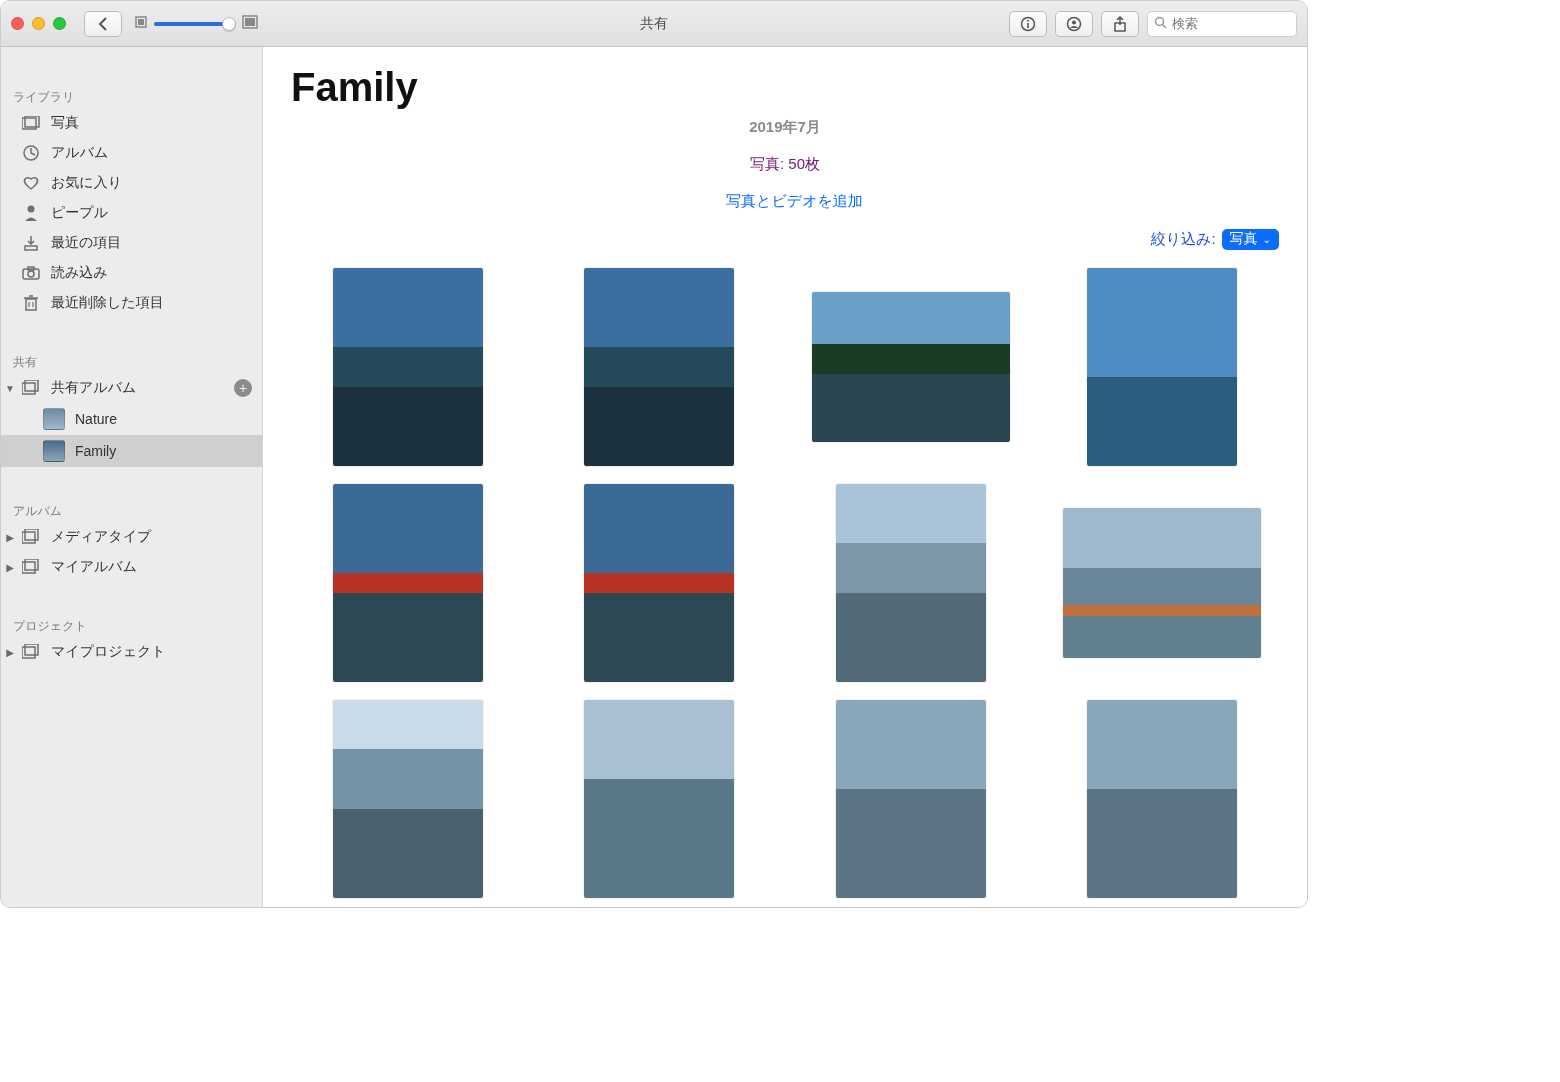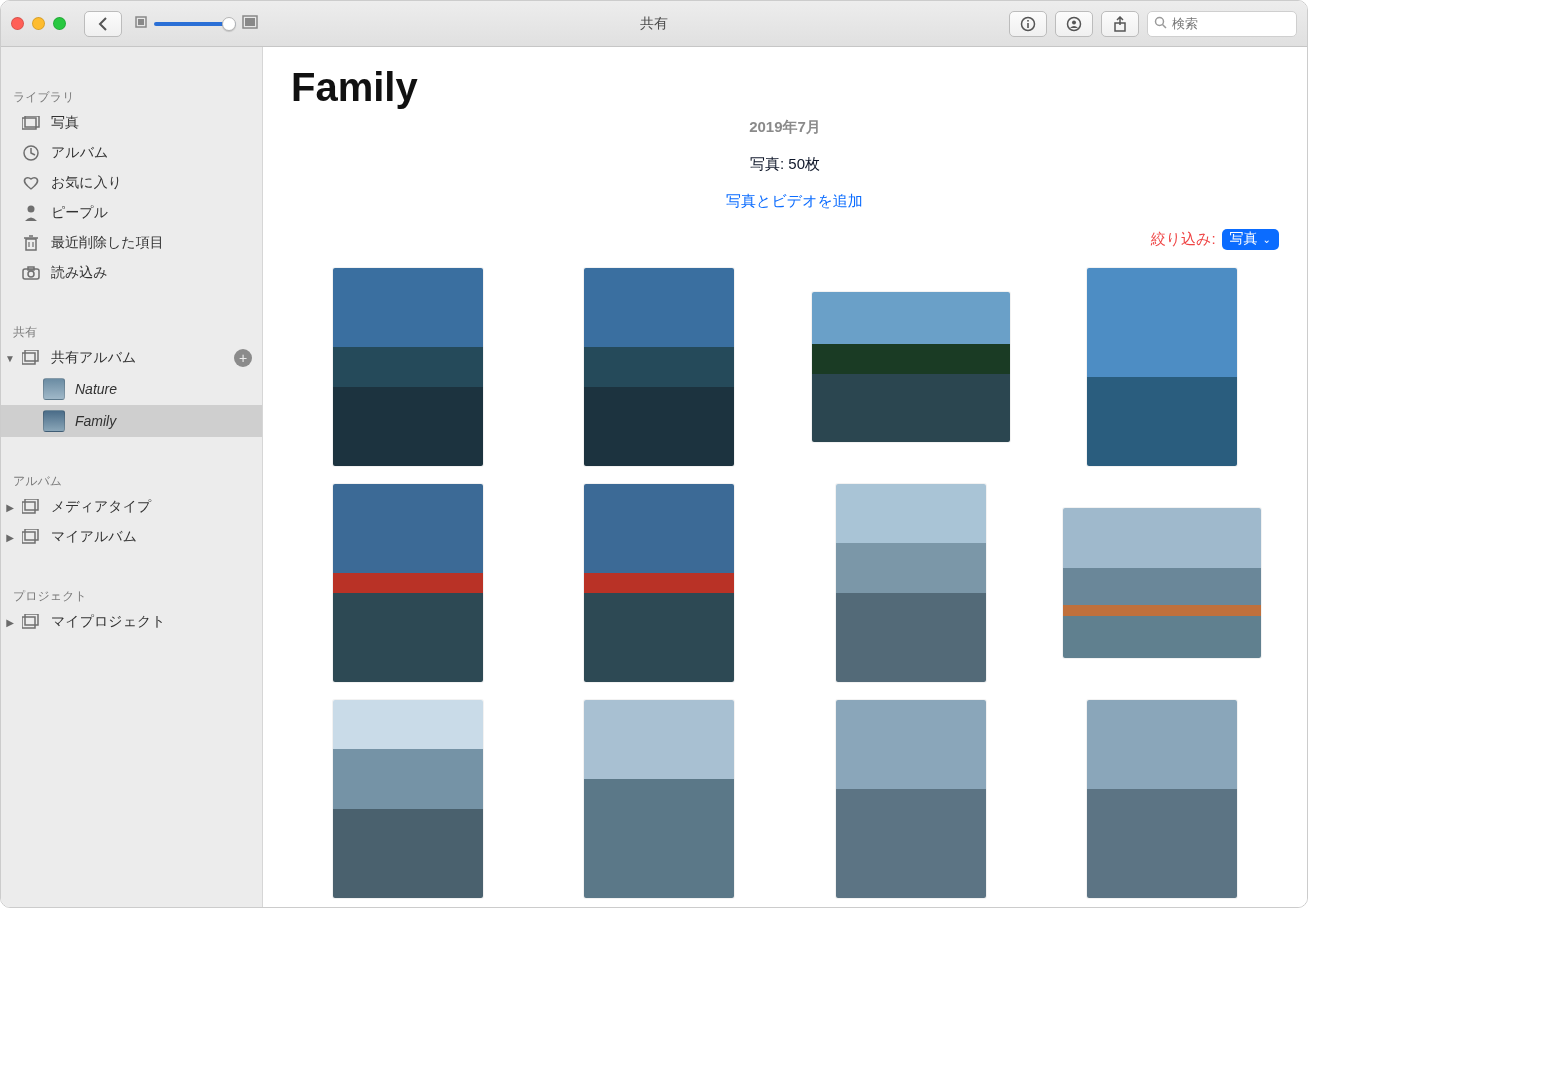--- a/index.html
+++ b/index.html
@@ -88,21 +88,21 @@
     padding: 6px 12px 2px 12px;
     margin-top: 30px;
   }
   .sb-item {
     display: flex; align-items: center; gap: 10px;
     padding: 5px 10px 5px 20px;
     color: #323232;
     position: relative;
   }
   .sb-item.selected { background: #cfcfcf; }
-  .sb-item.sub { padding-left: 42px; font-style: italic; }
+  .sb-item.sub { padding-left: 42px; }
   .sb-item .disclosure {
     position: absolute; left: 2px; width: 14px; text-align: center;
     color: #6a6a6a; font-size: 10px;
   }
   .sb-icon { width: 20px; height: 20px; display: flex; align-items: center; justify-content: center; color: #6f6f6f; flex-shrink: 0; }
   .sb-thumb {
     width: 22px; height: 22px; border-radius: 3px;
     background: linear-gradient(#6b8ca3, #a0b8c8);
     border: 1px solid rgba(0,0,0,0.15);
     flex-shrink: 0;
@@ -113,24 +113,24 @@
     width: 18px; height: 18px; border-radius: 50%;
     background: #8b8b8b; color: #ececec;
     display: flex; align-items: center; justify-content: center; font-size: 14px; line-height: 1;
   }
   
   .main { flex: 1; overflow: auto; background: #fff; }
   .main-inner { padding: 18px 28px; }
   .album-title { font-size: 40px; font-weight: 800; color: #111; margin-bottom: 8px; }
   .subhead { display: flex; align-items: center; gap: 18px; font-size: 15px; margin-bottom: 18px; flex-direction: column; }
   .subhead .date { color: #8a8a8a; font-weight: 600; }
-  .subhead .count { color: #0f172a; }
+  .subhead .count { color: #701a75; }
   .subhead .add-link { color: #0b6cff; margin-left: 19px; }
   .filter-wrap { margin-left: auto; display: flex; align-items: center; gap: 6px; }
-  .filter-label { color: #ef4444; font-size: 15px; }
+  .filter-label { color: #1d4ed8; font-size: 15px; }
   .filter-pill {
     background: #0b6cff; color: #fff;
     border-radius: 5px; padding: 1px 8px 2px 8px;
     font-size: 14px; display: flex; align-items: center; gap: 5px;
   }
   .filter-pill .chev { font-size: 10px; }
   .grid {
     display: grid;
     grid-template-columns: repeat(4, 1fr);
     gap: 18px;
@@ -256,38 +256,47 @@
           <svg width="16" height="18">
             <circle cx="8" cy="5" r="3.5" fill="#6f6f6f"></circle>
             <path d="M2 17 Q8 10 14 17" fill="#6f6f6f"></path>
           </svg>
         </span>
       <span>ピープル</span>
     </div>
     <div class="sb-item">
       <span class="sb-icon">
           <svg width="16" height="18">
+            <path d="M8 2 L8 10 M5 7 L8 10 L11 7" fill="none" stroke="#6f6f6f" stroke-width="1.5"></path>
+            <rect x="2" y="12" width="12" height="4" fill="none" stroke="#6f6f6f" stroke-width="1.5"></rect>
+          </svg>
+        </span>
+      <span>最近の項目</span>
+    </div>
+    <div class="sb-item">
+      <span class="sb-icon">
+          <svg width="18" height="14">
+            <rect x="1" y="3" width="16" height="10" rx="2" fill="none" stroke="#6f6f6f" stroke-width="1.5"></rect>
+            <circle cx="9" cy="8" r="3" fill="none" stroke="#6f6f6f" stroke-width="1.5"></circle>
+            <rect x="6" y="1" width="6" height="3" fill="none" stroke="#6f6f6f" stroke-width="1.5"></rect>
+          </svg>
+        </span>
+      <span>読み込み</span>
+    </div>
+    <div class="sb-item">
+      <span class="sb-icon">
+          <svg width="16" height="18">
             <rect x="3" y="5" width="10" height="11" fill="none" stroke="#6f6f6f" stroke-width="1.5"></rect>
             <line x1="1" y1="4" x2="15" y2="4" stroke="#6f6f6f" stroke-width="1.5"></line>
             <line x1="6" y1="2" x2="10" y2="2" stroke="#6f6f6f" stroke-width="1.5"></line>
             <line x1="6" y1="8" x2="6" y2="13" stroke="#6f6f6f" stroke-width="1.2"></line>
             <line x1="10" y1="8" x2="10" y2="13" stroke="#6f6f6f" stroke-width="1.2"></line>
           </svg>
         </span>
       <span>最近削除した項目</span>
-    </div>
-    <div class="sb-item">
-      <span class="sb-icon">
-          <svg width="18" height="14">
-            <rect x="1" y="3" width="16" height="10" rx="2" fill="none" stroke="#6f6f6f" stroke-width="1.5"></rect>
-            <circle cx="9" cy="8" r="3" fill="none" stroke="#6f6f6f" stroke-width="1.5"></circle>
-            <rect x="6" y="1" width="6" height="3" fill="none" stroke="#6f6f6f" stroke-width="1.5"></rect>
-          </svg>
-        </span>
-      <span>読み込み</span>
     </div>
 
     <div class="sb-header">共有</div>
     <div class="sb-item">
       <span class="disclosure">▼</span>
       <span class="sb-icon">
           <svg width="18" height="16">
             <rect x="0" y="3" width="13" height="11" fill="none" stroke="#6f6f6f" stroke-width="1.5"></rect>
             <rect x="3" y="0" width="13" height="11" fill="none" stroke="#6f6f6f" stroke-width="1.5"></rect>
           </svg>

